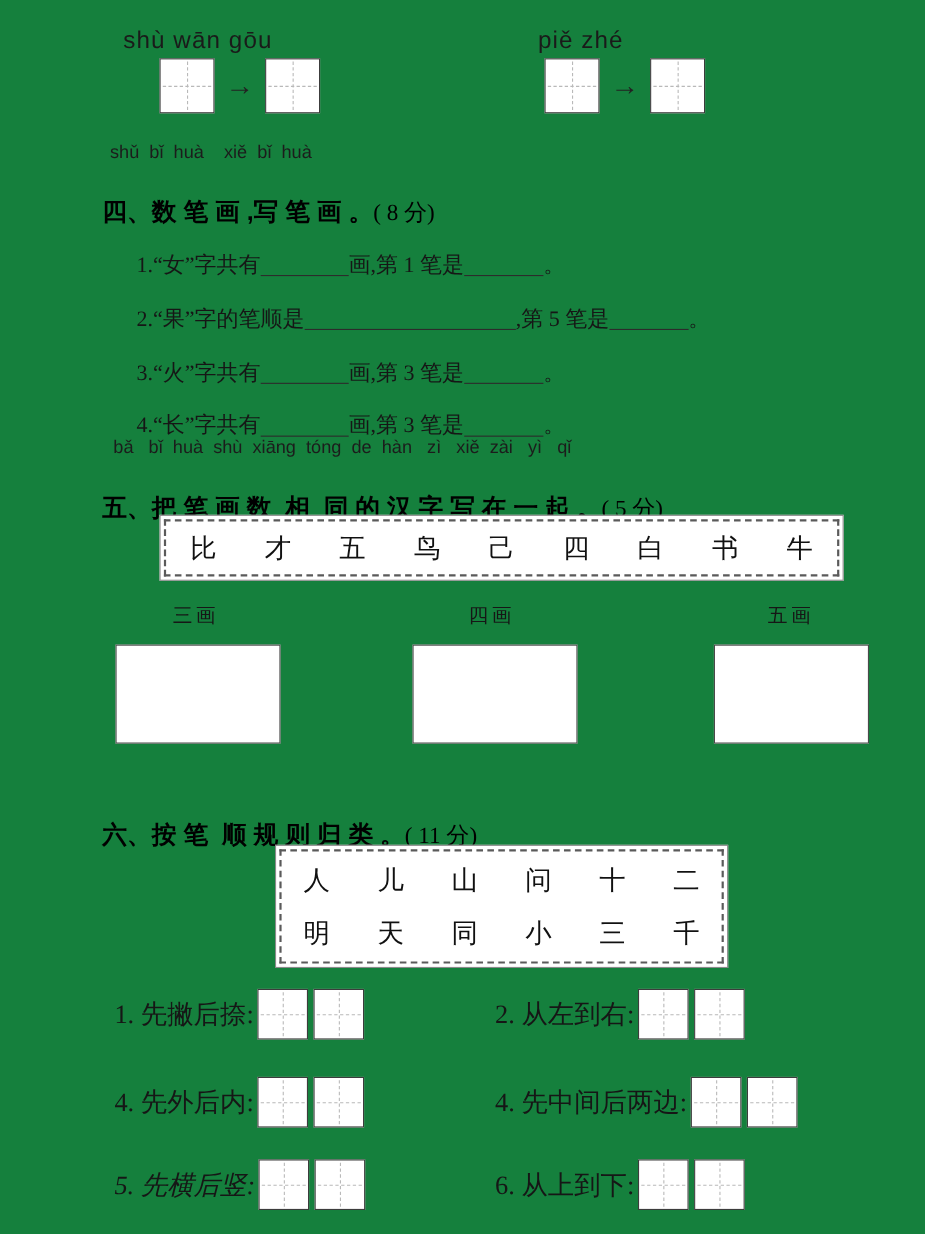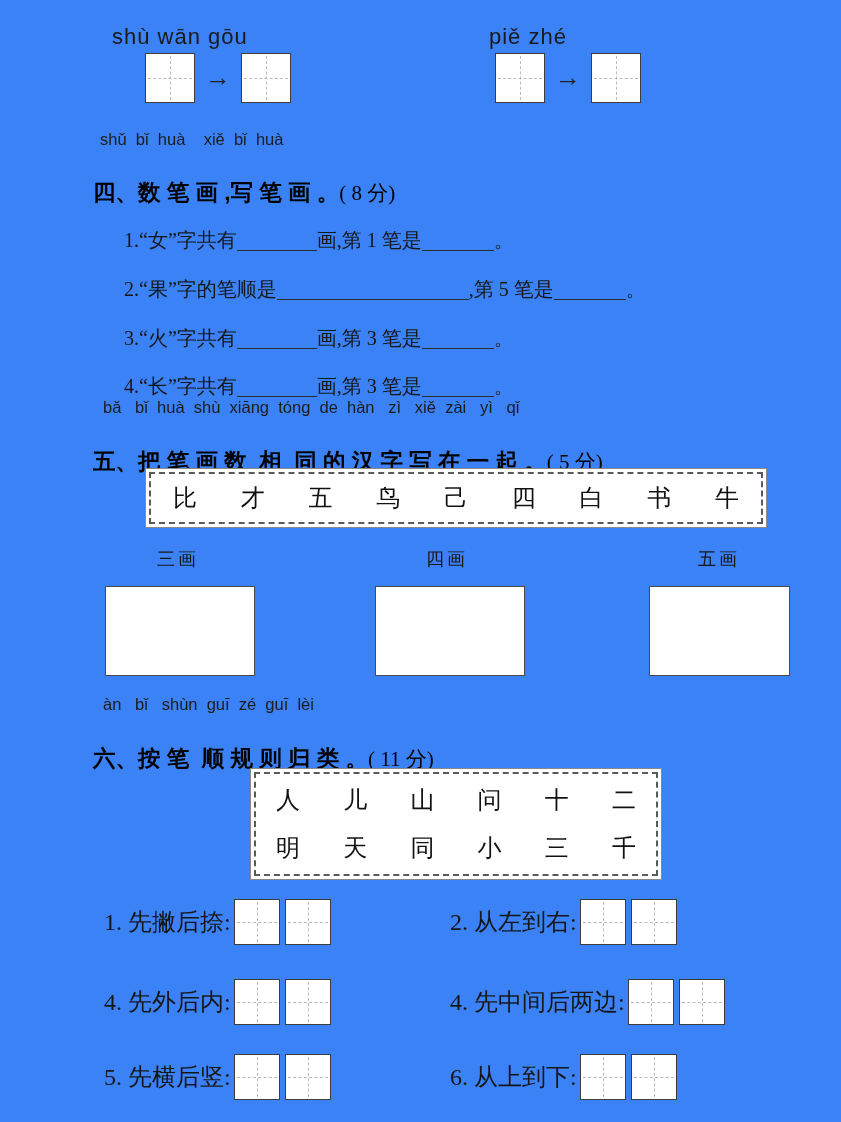--- a/index.html
+++ b/index.html
@@ -1,19 +1,19 @@
 <!DOCTYPE html>
 <html lang="zh"><head>
 <meta charset="utf-8">
 <style>
   * { margin:0; padding:0; box-sizing:border-box; }
   html,body { background:#ffffff; }
   .page {
     position:relative; width:841px; height:1122px; margin:0 auto;
-    background:#3b82f6; font-family:"Liberation Serif", serif; color:#141414;
+    background:#15803d; font-family:"Liberation Serif", serif; color:#141414;
     overflow:hidden;
   }
   .abs { position:absolute; }
   .pinyin-lg { font-family:"Liberation Sans", sans-serif; font-size:22px; letter-spacing:1px; white-space:pre; color:#1a1a1a; }
   .pinyin-sm { font-family:"Liberation Sans", sans-serif; font-size:16.5px; white-space:pre; color:#1c1c1c; }
   .sec-title { font-family:"Liberation Sans", sans-serif; font-weight:bold; font-size:22.5px; white-space:pre; color:#000; }
   .sec-title .score { font-family:"Liberation Serif", serif; font-weight:normal; font-size:21px; }
   .qline { font-size:20px; white-space:pre; color:#161616; }
   .blank { display:inline-block; border-bottom:1.3px solid #2c2c2c; height:21px; vertical-align:-4px; }
   .boxrow { display:flex; align-items:center; }
@@ -89,21 +89,20 @@
   </div>
 
   <div class="abs cat" style="left:157px; top:547px;">三画</div>
   <div class="abs cat" style="left:426px; top:547px;">四画</div>
   <div class="abs cat" style="left:698px; top:547px;">五画</div>
 
   <div class="abs ansbox" style="left:105px; top:586px; width:150px; height:90px;"></div>
   <div class="abs ansbox" style="left:375px; top:586px; width:150px; height:90px;"></div>
   <div class="abs ansbox" style="left:649px; top:586px; width:141px; height:90px;"></div>
 
-  <div class="abs pinyin-sm" style="left:103px; top:695px;">àn   bǐ   shùn  guī  zé  guī  lèi</div>
   <div class="abs sec-title" style="left:68px; top:717px;">
     <span>六、按 笔  顺 规 则 归 类 。</span><span class="score">( 11 分)</span>
   </div>
 
   <div class="abs pool-outer" style="left:250px; top:768px; width:412px;">
     <div class="pool-inner" style="padding:10px 20px;">
       <div class="pool-row">
         <span>人</span>
         <span>儿</span>
         <span>山</span>
@@ -145,21 +144,21 @@
       </span>
   </div>
   <div class="rule-item" style="left:450px; top:979px;">
     <span class="rule-label">4. 先中间后两边:</span>
     <span class="tzg-pair">
         <span class="tzg tzg-46"></span>
         <span class="tzg tzg-46"></span>
       </span>
   </div>
 
-  <div class="rule-item" style="left:104px; top:1054px;">
+  <div class="rule-item" style="left:104px; top:1054px;font-style:italic;">
     <span class="rule-label">5. 先横后竖:</span>
     <span class="tzg-pair">
         <span class="tzg tzg-46"></span>
         <span class="tzg tzg-46"></span>
       </span>
   </div>
   <div class="rule-item" style="left:450px; top:1054px;">
     <span class="rule-label">6. 从上到下:</span>
     <span class="tzg-pair">
         <span class="tzg tzg-46"></span>

